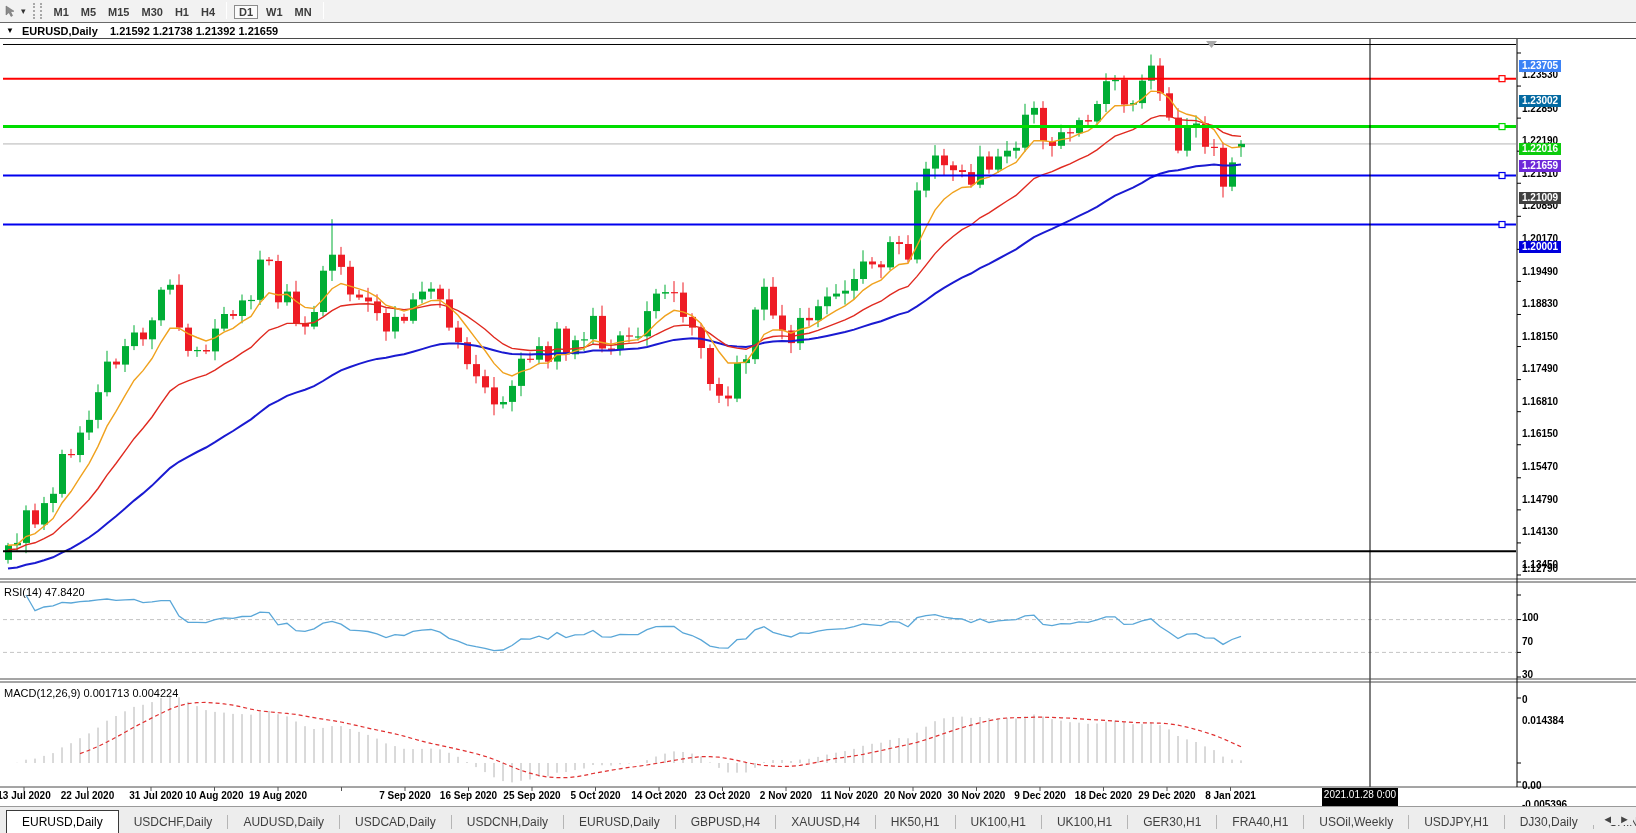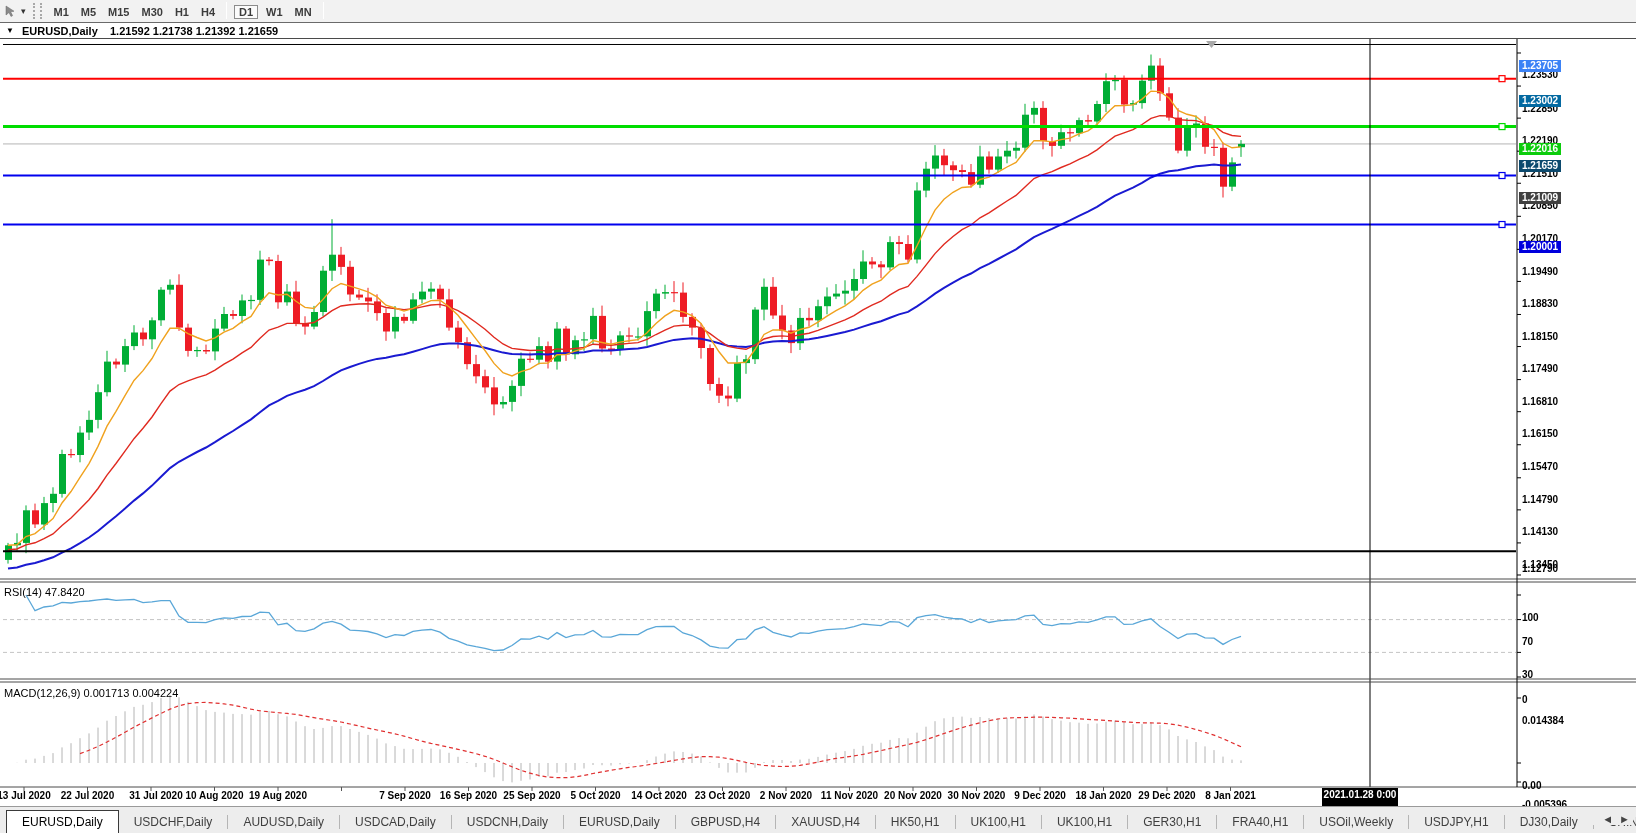--- a/index.html
+++ b/index.html
@@ -25,21 +25,21 @@
 
   
   .ptick{position:absolute;left:1522px;width:90px;height:11px;font-size:10px;font-weight:bold;color:#000;line-height:11px;}
   .pbadge{position:absolute;left:1519px;height:12px;padding:0 3px;font-size:10px;font-weight:bold;color:#fff;line-height:12px;}
   .itick{position:absolute;left:1522px;width:90px;height:11px;font-size:10px;font-weight:bold;color:#000;line-height:11px;}
   #rsi-label{position:absolute;left:4px;top:563px;font-size:11px;color:#000;}
   #macd-label{position:absolute;left:4px;top:664px;font-size:11px;color:#000;}
 
   
   .dlabel{position:absolute;top:767px;height:12px;font-size:10px;font-weight:bold;color:#000;white-space:nowrap;}
-  #time-badge{position:absolute;left:1322px;top:765px;width:76px;height:28px;background:#000;color:#fff;font-size:10px;font-weight:bold;text-align:center;line-height:13px;}
+  #time-badge{position:absolute;left:1322px;top:765px;width:76px;height:28px;background:#000;color:#fff;font-size:10px;font-weight:normal;text-align:center;line-height:13px;}
 
   
   #tabbar{position:absolute;left:0;top:806px;width:1636px;height:27px;background:#ededed;border-top:1px solid #9a9a9a;overflow:hidden;white-space:nowrap;}
   .tab{display:inline-block;padding:0 15px;margin-top:3px;height:23px;line-height:22px;font-size:12px;color:#3f3f3f;cursor:default;}
   .tab.active{background:#fff;border:1px solid #3a3a3a;border-bottom:none;color:#000;margin-left:6px;}
   .tab-sep{display:inline-block;width:1px;height:14px;background:#b5b5b5;vertical-align:middle;}
   #tab-arrows{position:absolute;right:3px;top:6px;background:#ededed;padding-left:6px;font-size:11px;color:#444;}
   #tab-arrows span{margin:0 3px;cursor:default;}
 </style>
 </head>
@@ -567,21 +567,21 @@
         <div class="ptick" style="top: 373.108px;">1.16810</div>
         <div class="ptick" style="top: 405.185px;">1.16150</div>
         <div class="ptick" style="top: 438.235px;">1.15470</div>
         <div class="ptick" style="top: 471.285px;">1.14790</div>
         <div class="ptick" style="top: 503.363px;">1.14130</div>
         <div class="ptick" style="top: 536.413px;">1.13450</div>
         <div class="ptick" style="top: 540px;">1.12790</div>
         <div class="pbadge" style="top: 37.4921px; background: #3b82f6;">1.23705</div>
         <div class="pbadge" style="top: 71.6598px; background: #0369a1;">1.23002</div>
         <div class="pbadge" style="top: 119.582px; background: rgb(12, 204, 12);">1.22016</div>
-        <div class="pbadge" style="top: 136.933px; background: #0c4a6e;">1.21659</div>
+        <div class="pbadge" style="top: 136.933px; background: #6d28d9;">1.21659</div>
         <div class="pbadge" style="top: 168.525px; background: #404040;">1.21009</div>
         <div class="pbadge" style="top: 217.516px; background: rgb(0, 0, 221);">1.20001</div>
         <div class="itick" style="top: 588.5px;">100</div>
         <div class="itick" style="top: 613.1px;">70</div>
         <div class="itick" style="top: 645.9px;">30</div>
         <div class="itick" style="top: 670.5px;">0</div>
         <div class="itick" style="top: 691.5px;">0.014384</div>
         <div class="itick" style="top: 756.5px;">0.00</div>
         <div class="itick" style="top: 775.5px;">-0.005396</div>
       </div>
@@ -600,21 +600,21 @@
         <div class="dlabel" style="left: 468.5px; transform: translateX(-50%);">16 Sep 2020</div>
         <div class="dlabel" style="left: 532px; transform: translateX(-50%);">25 Sep 2020</div>
         <div class="dlabel" style="left: 595.5px; transform: translateX(-50%); text-align: right;">5 Oct 2020</div>
         <div class="dlabel" style="left: 659px; transform: translateX(-50%);">14 Oct 2020</div>
         <div class="dlabel" style="left: 722.5px; transform: translateX(-50%);">23 Oct 2020</div>
         <div class="dlabel" style="left: 786px; transform: translateX(-50%);">2 Nov 2020</div>
         <div class="dlabel" style="left: 849.5px; transform: translateX(-50%);">11 Nov 2020</div>
         <div class="dlabel" style="left: 913px; transform: translateX(-50%);">20 Nov 2020</div>
         <div class="dlabel" style="left: 976.5px; transform: translateX(-50%);">30 Nov 2020</div>
         <div class="dlabel" style="left: 1040px; transform: translateX(-50%);">9 Dec 2020</div>
-        <div class="dlabel" style="left: 1103.5px; transform: translateX(-50%);">18 Jan 2020</div>
+        <div class="dlabel" style="left: 1103.5px; transform: translateX(-50%);">18 Dec 2020</div>
         <div class="dlabel" style="left: 1167px; transform: translateX(-50%);">29 Dec 2020</div>
         <div class="dlabel" style="left: 1230.5px; transform: translateX(-50%);">8 Jan 2021</div>
       </div>
     <div id="time-badge">2021.01.28 0:00</div>
   </div>
 
   <div id="tabbar">
     <span id="tabs-holder"><span class="tab active">EURUSD,Daily</span><span class="tab">USDCHF,Daily</span><span class="tab-sep"></span><span class="tab">AUDUSD,Daily</span><span class="tab-sep"></span><span class="tab">USDCAD,Daily</span><span class="tab-sep"></span><span class="tab">USDCNH,Daily</span><span class="tab-sep"></span><span class="tab">EURUSD,Daily</span><span class="tab-sep"></span><span class="tab">GBPUSD,H4</span><span class="tab-sep"></span><span class="tab">XAUUSD,H4</span><span class="tab-sep"></span><span class="tab">HK50,H1</span><span class="tab-sep"></span><span class="tab">UK100,H1</span><span class="tab-sep"></span><span class="tab">UK100,H1</span><span class="tab-sep"></span><span class="tab">GER30,H1</span><span class="tab-sep"></span><span class="tab">FRA40,H1</span><span class="tab-sep"></span><span class="tab">USOil,Weekly</span><span class="tab-sep"></span><span class="tab">USDJPY,H1</span><span class="tab-sep"></span><span class="tab">DJ30,Daily</span><span class="tab-sep"></span><span class="tab">CHINA300,H1</span></span>
     <span id="tab-arrows">
       <span>◄</span><span>►</span>

